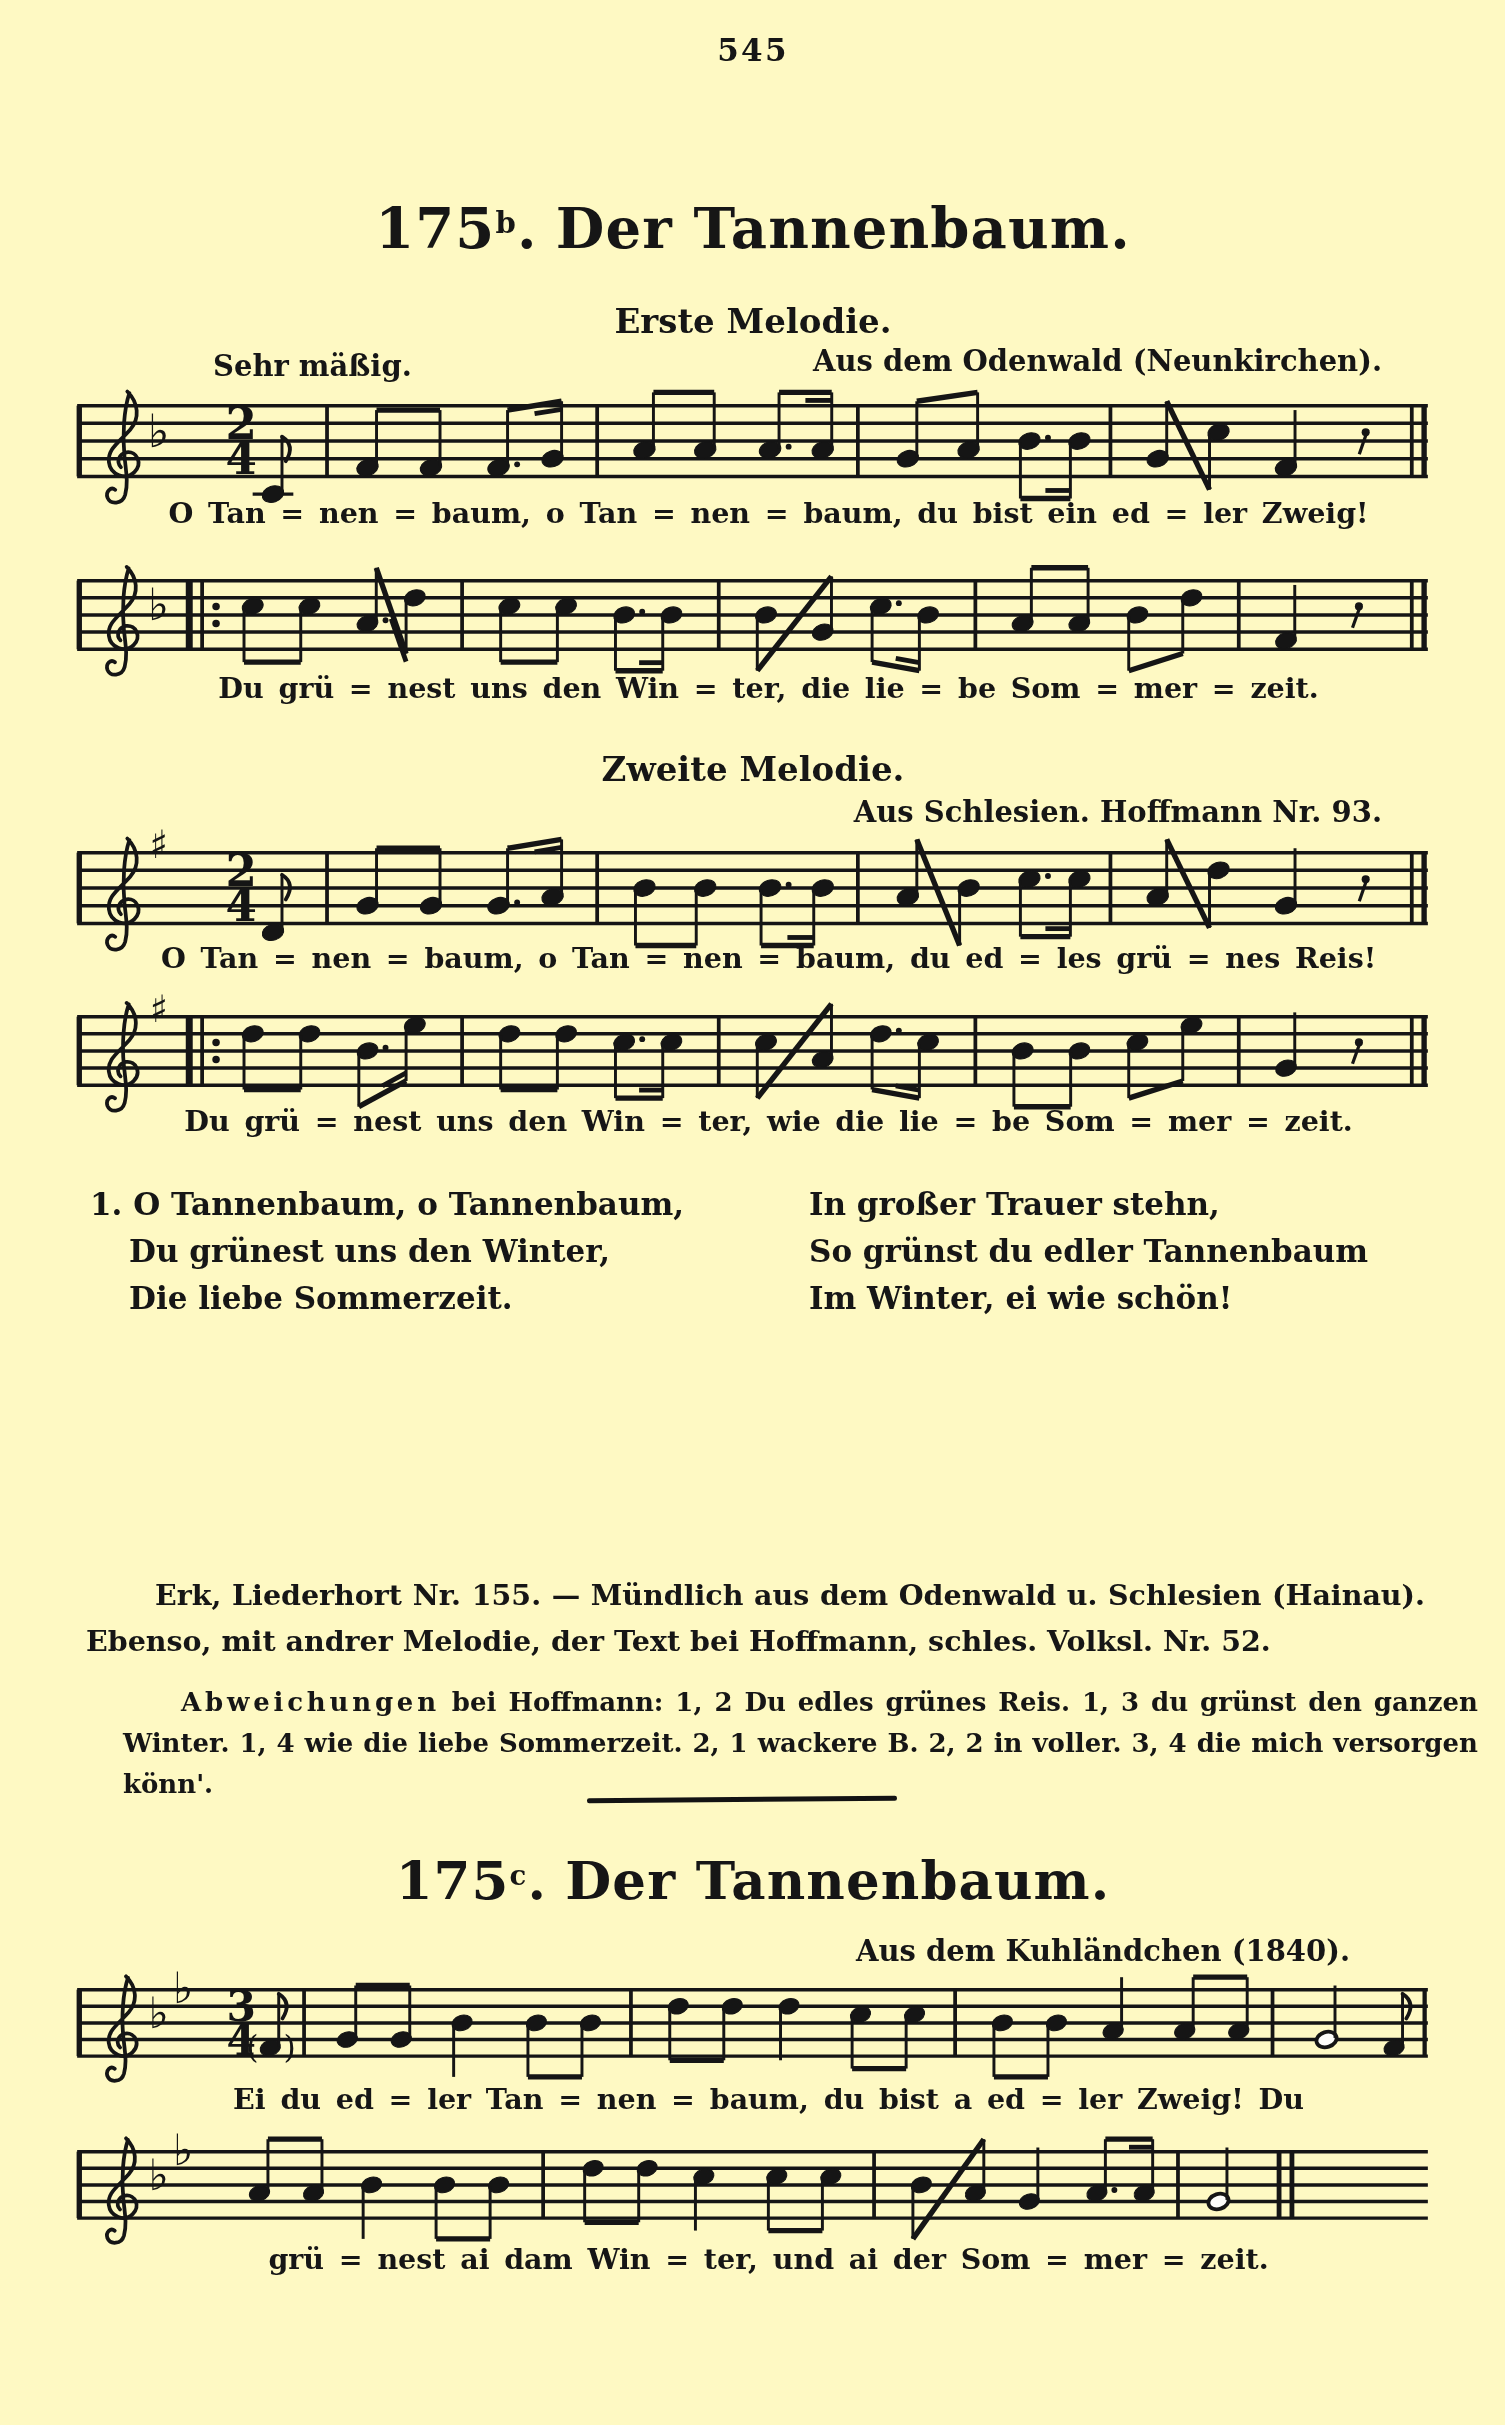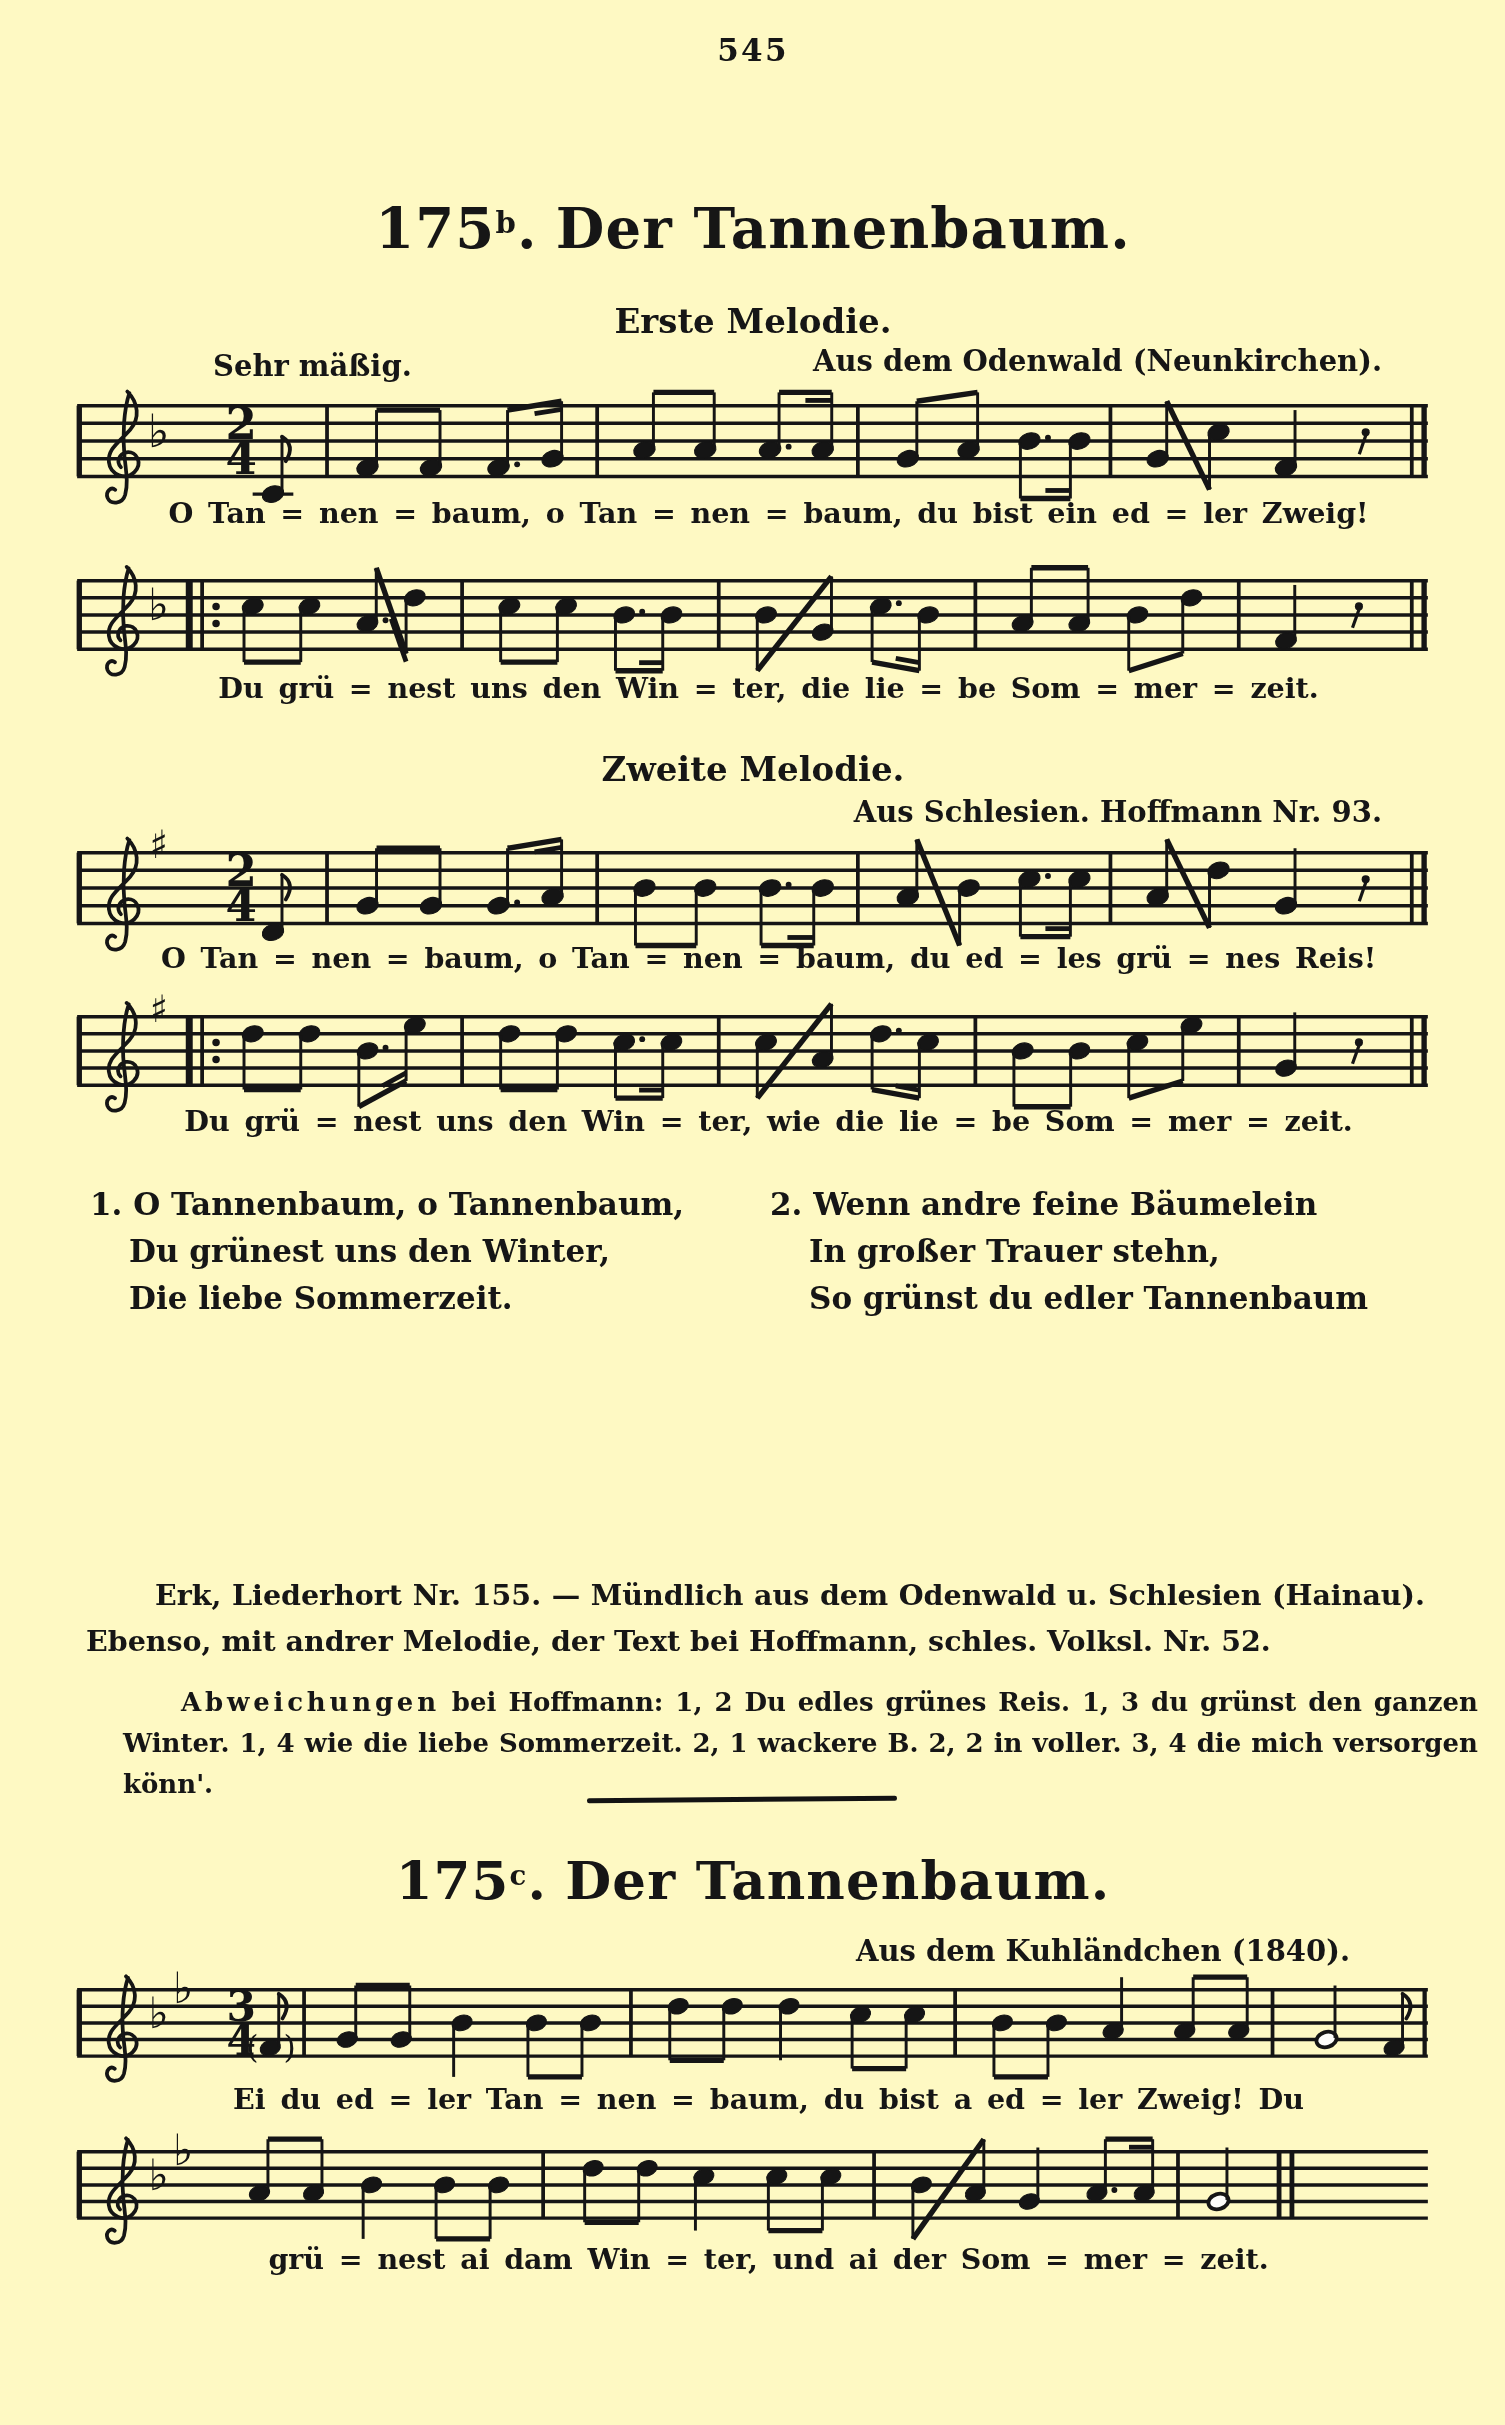--- a/index.html
+++ b/index.html
@@ -334,23 +334,23 @@
       </svg>
     </div>
   <div class="abs frak lyrics" style="top:1104px;">Du grü = nest uns den Win = ter, wie die lie = be Som = mer = zeit.</div>
 
   <div class="verse frak" style="left:90px;top:1181px;width:683px;">
     <div class="vl first">1. O Tannenbaum, o Tannenbaum,</div>
     <div class="vl">Du grünest uns den Winter,</div>
     <div class="vl">Die liebe Sommerzeit.</div>
   </div>
   <div class="verse frak" style="left:770px;top:1181px;width:699px;">
-    <div class="vl first">2. Wenn andre feine Bäumelein</div>
     <div class="vl">In großer Trauer stehn,</div>
     <div class="vl">So grünst du edler Tannenbaum</div>
+    <div class="vl">Im Winter, ei wie schön!</div>
   </div>
 
   <div class="note-par footnote frak abs" style="top:1572px;">Erk, Liederhort Nr. 155. — Mündlich aus dem Odenwald u. Schlesien (Hainau). Ebenso, mit andrer Melodie, der Text bei Hoffmann, schles. Volksl. Nr. 52.</div>
 
   <div class="note-par variants frak abs" style="top:1682px;margin-left:42px;">
     <span class="emph">Abweichungen</span><span> bei Hoffmann: 1, 2 Du edles grünes Reis. 1, 3 du grünst den ganzen Winter. 1, 4 wie die liebe Sommerzeit. 2, 1 wackere B. 2, 2 in voller. 3, 4 die mich versorgen könn'.</span>
   </div>
 
   <div class="divider" style="left:587px;top:1797px;width:310px;height:4.8px;"></div>
 

